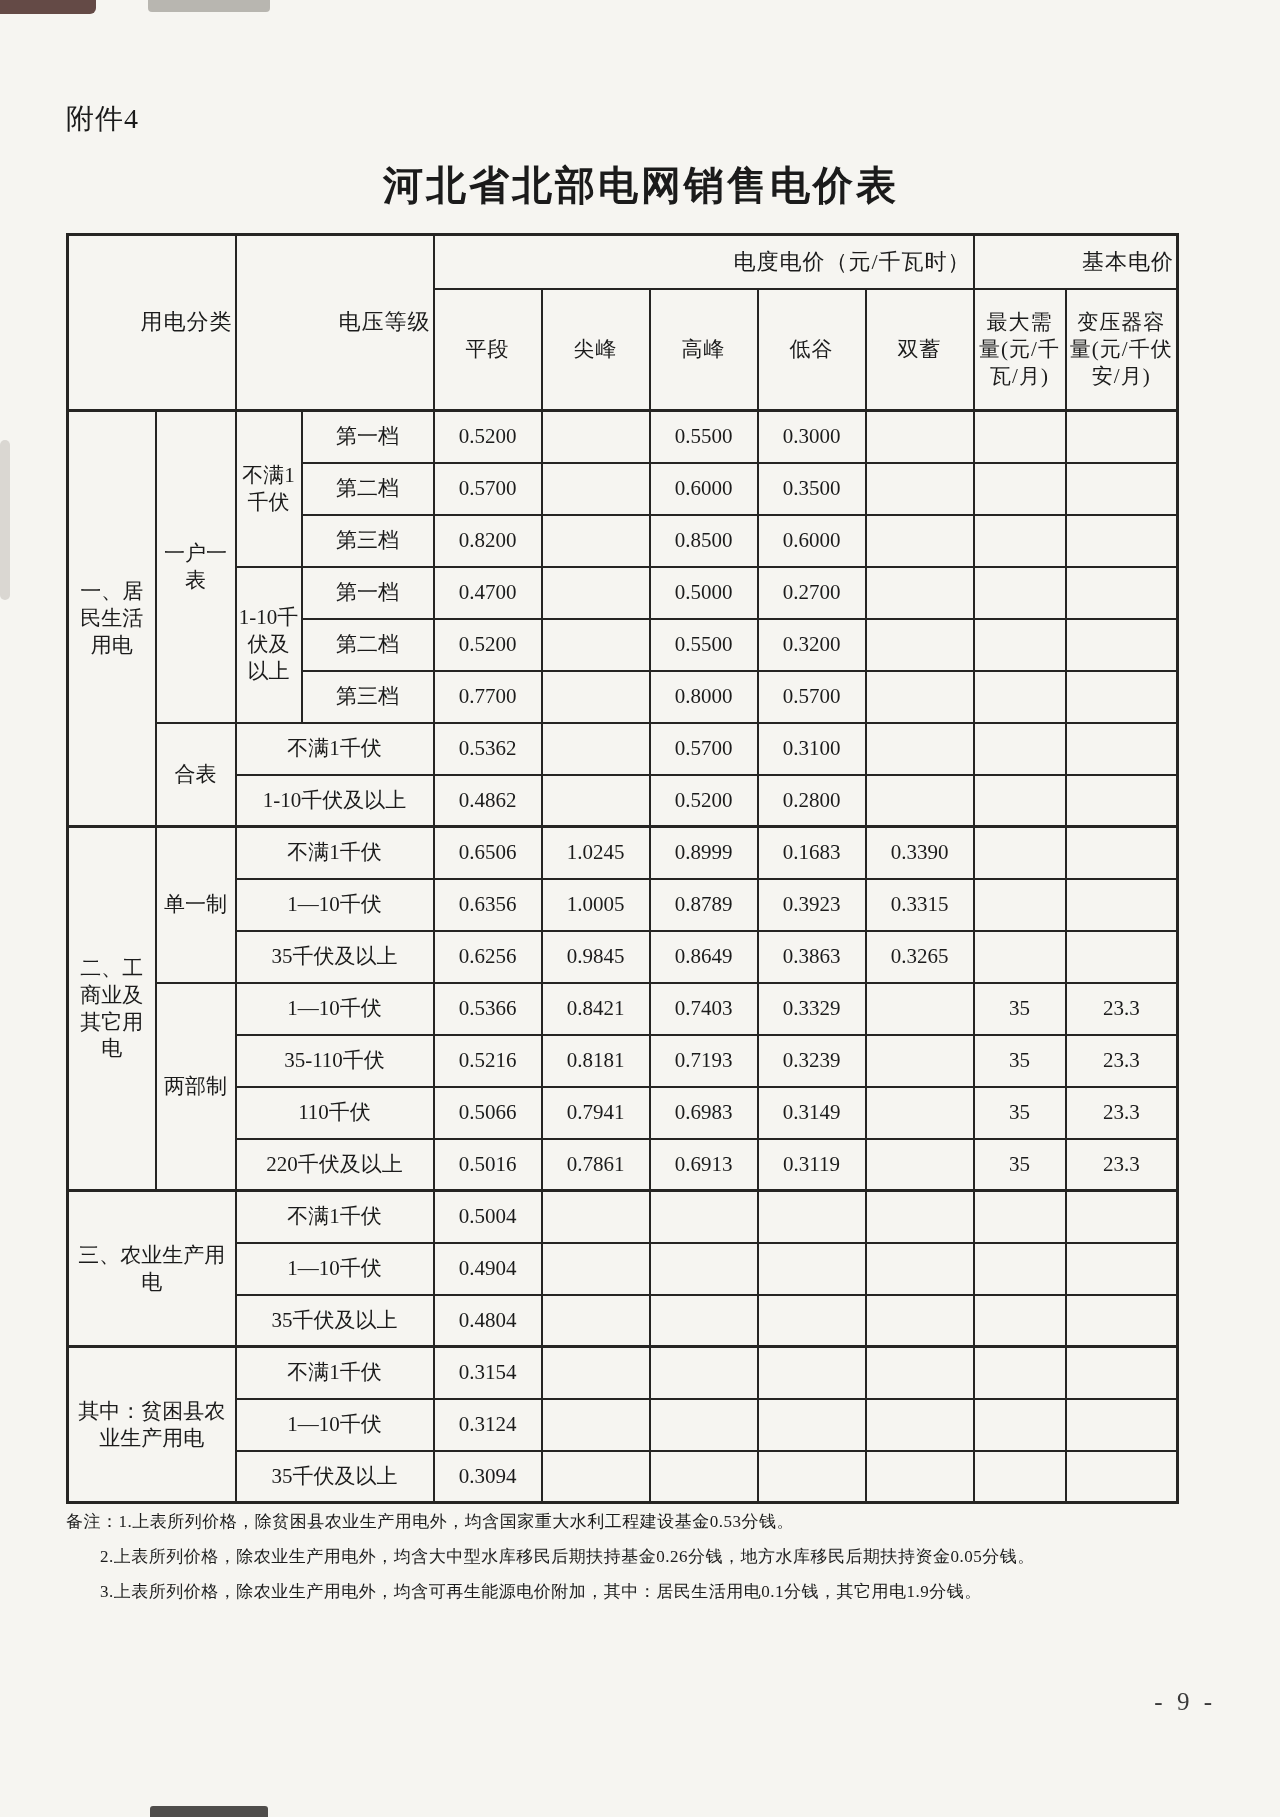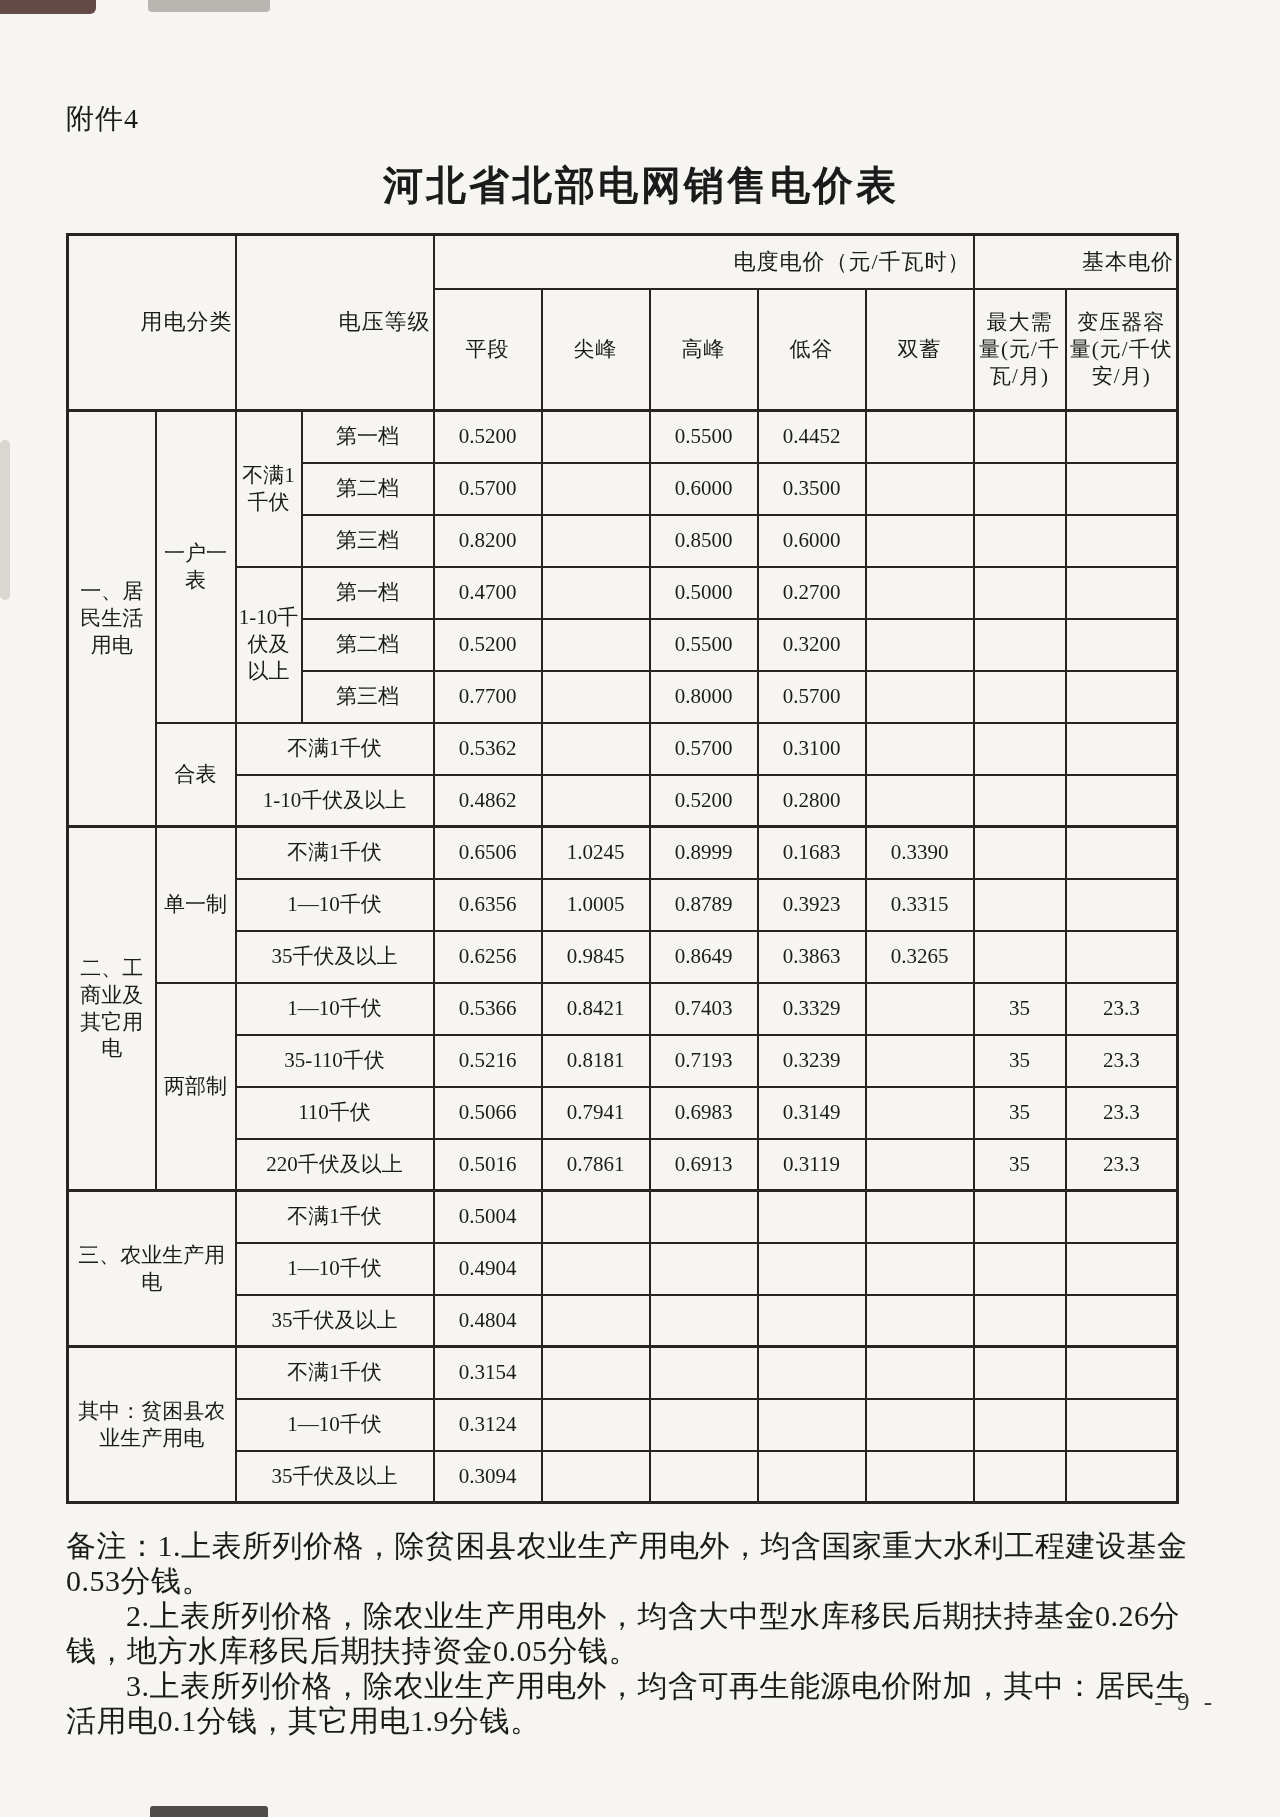--- a/index.html
+++ b/index.html
@@ -46,23 +46,23 @@
   }
   .price-table { border: 3px solid #262523; }
   .price-table thead tr.hdr-top th { height: 54px; font-size: 22px; text-align: right; }
   .price-table thead tr.hdr-sub th { height: 122px; font-size: 21px; }
   .price-table thead th { letter-spacing: 1px; }
   .price-table thead tr.hdr-sub th { border-bottom: 3px solid #262523; }
   .price-table tbody tr { height: 52px; }
   .price-table tbody tr.group-start td { border-top: 3px solid #262523; }
   .price-table td.label-cell { letter-spacing: 0px; }
   .notes {
-    margin-top: 24px;
+    margin-top: 0;
     width: 1150px;
-    font-size: 30px;
+    font-size: 17px;
     line-height: 35px;
     letter-spacing: 0.5px;
   }
   .notes p.indent { text-indent: 2em; }
   .page-number {
     position: absolute;
     right: 64px;
     top: 1688px;
     font-size: 25px;
     letter-spacing: 4px;
@@ -124,21 +124,21 @@
       </thead>
       <tbody>
           <tr class="group-start">
             <td rowspan="8" class="label-cell">一、居民生活用电</td>
             <td rowspan="6" class="label-cell">一户一表</td>
             <td rowspan="3" class="label-cell">不满1千伏</td>
             <td class="label-cell">第一档</td>
             <td>0.5200</td>
             <td></td>
             <td>0.5500</td>
-            <td>0.4452</td>
+            <td>0.3000</td>
             <td></td>
             <td></td>
             <td></td>
           </tr>
           <tr>
             <td class="label-cell">第二档</td>
             <td>0.5700</td>
             <td></td>
             <td>0.6000</td>
             <td>0.3500</td>

